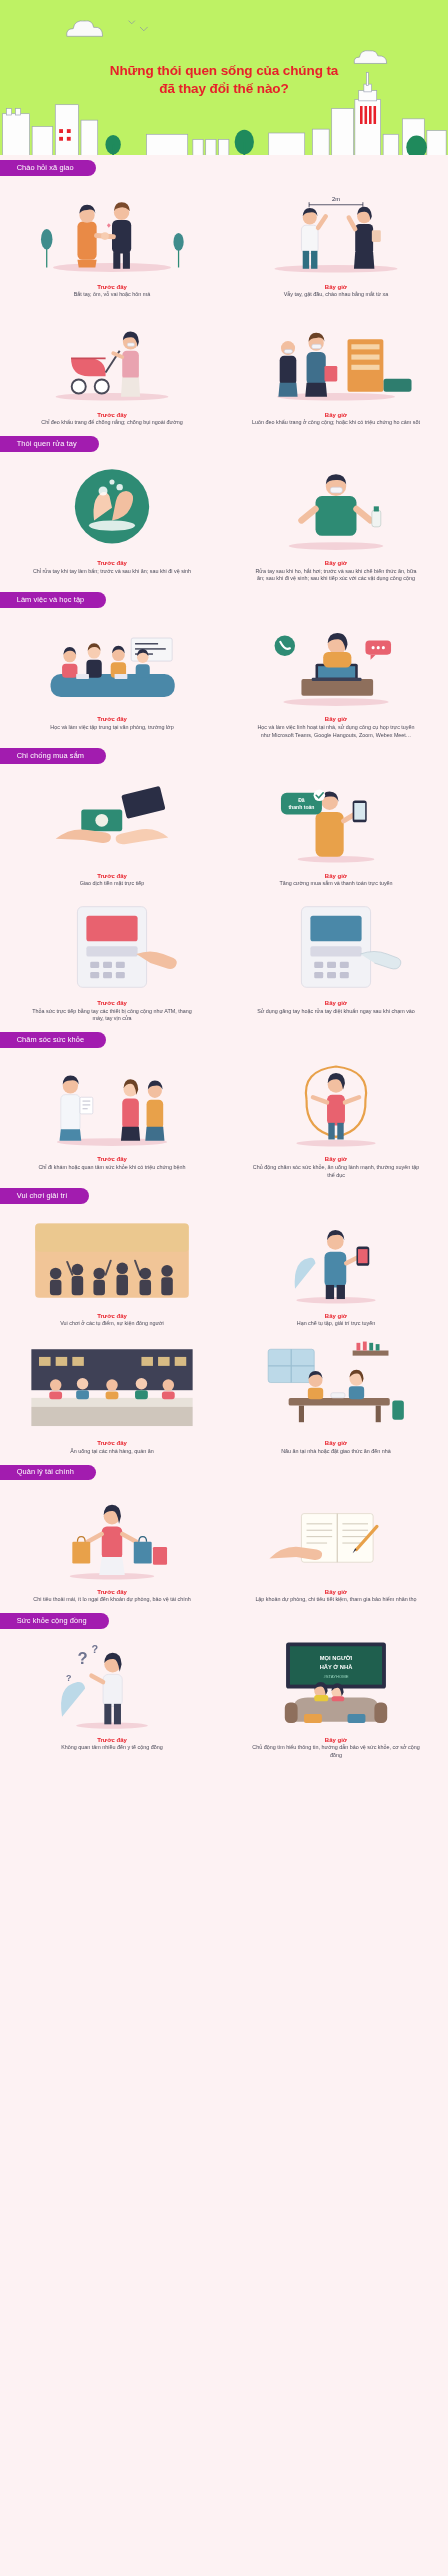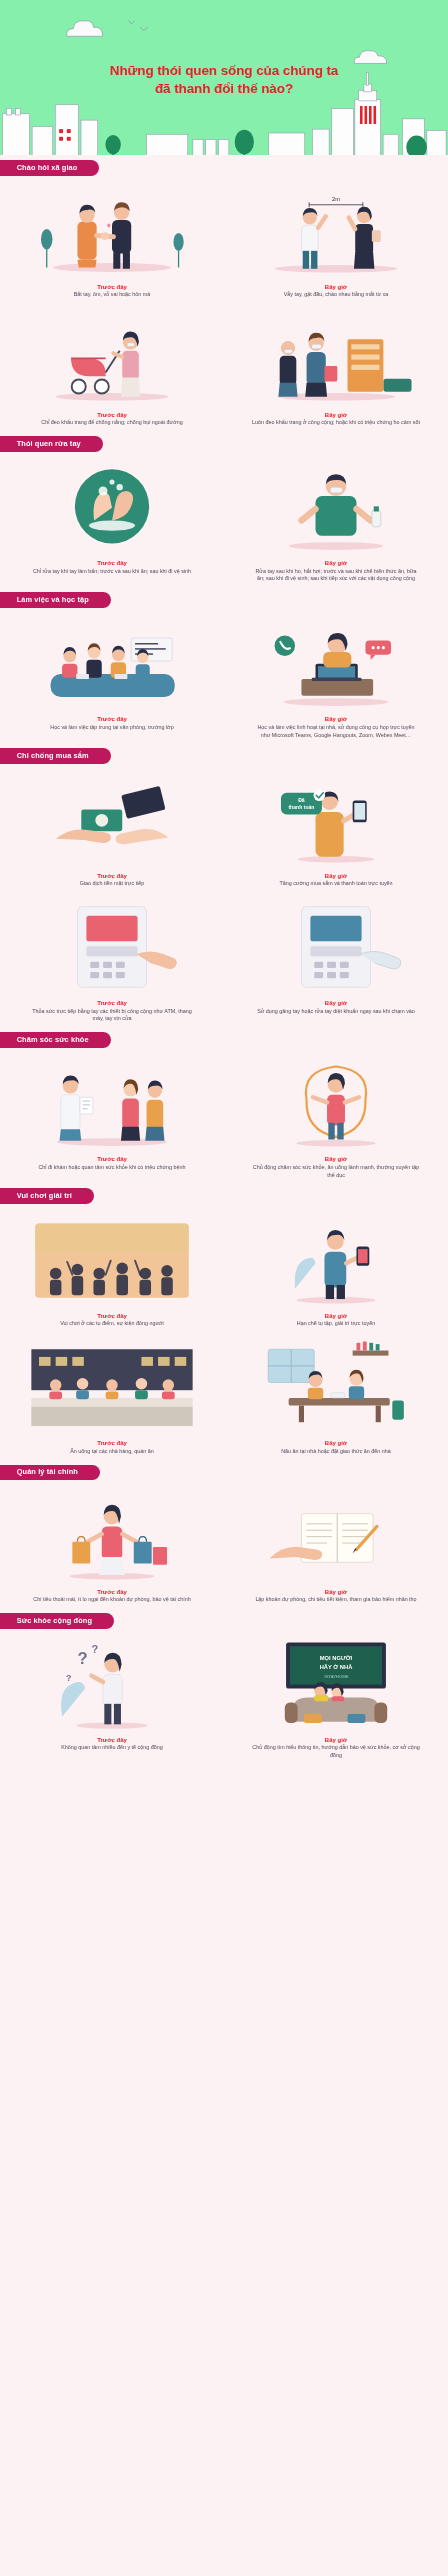--- a/index.html
+++ b/index.html
@@ -8,21 +8,21 @@
     background: #fdf2f3;
     font-family: "Liberation Sans", sans-serif;
     color: #3b3b4a;
   }
   .page { width: 448px; position: relative; background: #fdf2f3; }
 
   
   .header {
     position: relative;
     height: 160px;
-    background: #86efac;
+    background: #bef264;
     overflow: hidden;
   }
   .skyline { position: absolute; left: 0; right: 0; bottom: 0; height: 90px; }
   .cloud { position: absolute; }
   .title-wrap {
     position: absolute;
     top: 62px; left: 0; right: 0;
     text-align: center;
     z-index: 5;
   }
@@ -39,24 +39,24 @@
   }
 
   
   .sec-head {
     position: relative;
     margin: 0 0 3.8px 0;
     height: 16.7px;
   }
   .pill {
     display: inline-block;
-    background: #be185d;
+    background: #a21caf;
     color: #fff;
     font-size: 7.4px;
-    font-weight: bold;
+    font-weight: normal;
     padding: 3.8px 22px 3.8px 16.7px;
     border-top-right-radius: 10.3px;
     border-bottom-right-radius: 10.3px;
     line-height: 1.1;
     letter-spacing: 0.1px;
     white-space: nowrap;
   }
 
   
   .pair {
@@ -166,21 +166,21 @@
         <ellipse cx="380" cy="112" rx="15" ry="19" fill="#1f8a5c"></ellipse>
         <rect x="378.5" y="112" width="3" height="28" fill="#1f8a5c"></rect>
         <ellipse cx="176" cy="116" rx="12" ry="15" fill="#1f8a5c"></ellipse>
         <rect x="174.5" y="116" width="3" height="24" fill="#1f8a5c"></rect>
         <ellipse cx="648" cy="120" rx="16" ry="18" fill="#1f8a5c"></ellipse>
       </g>
     </svg>
 
     <div class="title-wrap">
       <div class="title-line">Những thói quen sống của chúng ta</div>
-      <div class="title-line">đã thanh đổi thế nào?</div>
+      <div class="title-line">đã thay đổi thế nào?</div>
     </div>
     <div class="header-strip"></div>
   </div>
 
   <div class="sec-head">
     <span class="pill">Chào hỏi xã giao</span>
   </div>
   <div class="pair">
     <div class="col">
       <div class="art">

